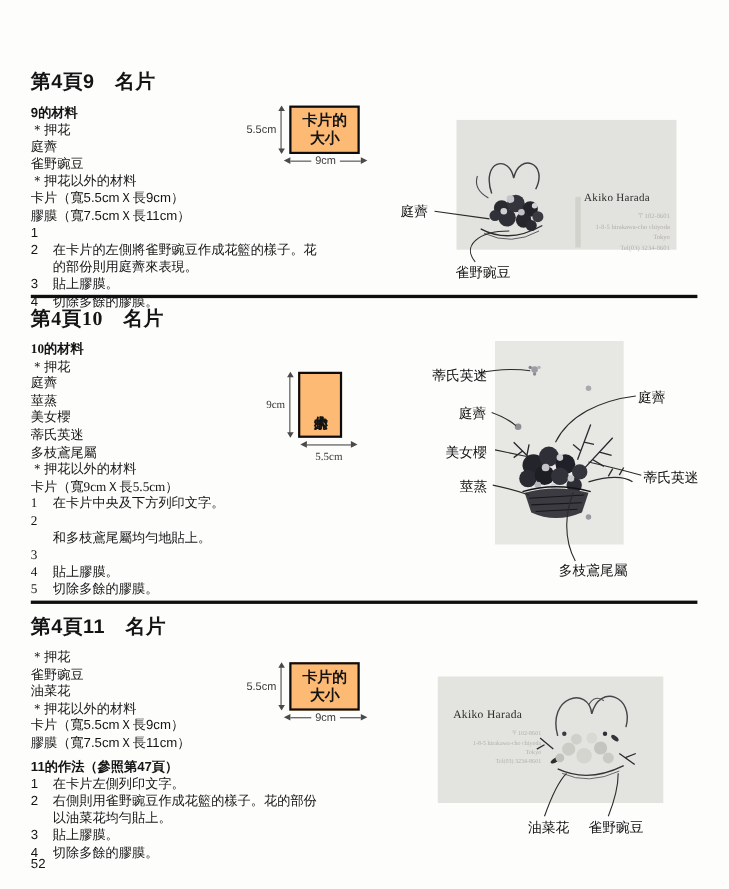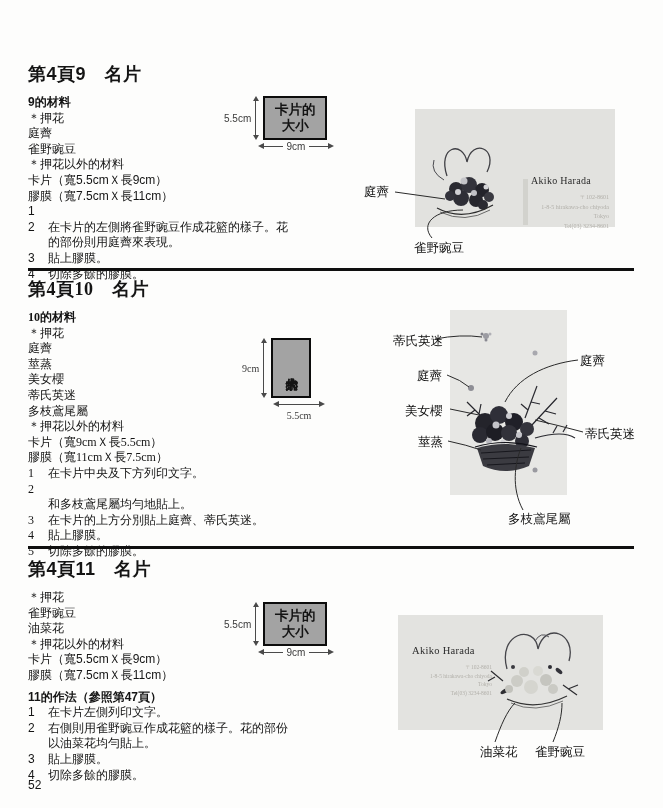--- a/index.html
+++ b/index.html
@@ -24,21 +24,21 @@
 
   
   .diag { position:absolute; }
   .dim { font-size:10px; color:#3a3a3a; white-space:nowrap; }
   .drow { display:flex; align-items:stretch; }
   .vlab { display:flex; align-items:center; }
   .varrow { width:0; border-left:1px solid #4a4a4a; position:relative; margin:2px 7px 2px 4px; }
   .varrow::before, .varrow::after { content:""; position:absolute; left:-3.5px; width:0; height:0; border-left:3px solid transparent; border-right:3px solid transparent; }
   .varrow::before { top:-2px; border-bottom:5px solid #4a4a4a; }
   .varrow::after { bottom:-2px; border-top:5px solid #4a4a4a; }
-  .dbox { border:2px solid #0c0c0c; background:#a3a3a3; font-weight:bold; }
+  .dbox { border:2px solid #0c0c0c; background:#fdba74; font-weight:bold; }
   .dbox-h { width:64px; height:44px; font-size:13.5px; line-height:16px; display:flex; flex-direction:column; align-items:center; justify-content:center; }
   .dbox-v { width:40px; height:60px; font-size:12.5px; }
   .dbox-v .vtxt { writing-mode:vertical-rl; text-orientation:upright; width:100%; height:100%; display:flex; align-items:center; justify-content:center; line-height:17px; }
   .harrow { display:flex; align-items:center; height:12px; }
   .harrow .hl { flex:1; height:0; border-top:1px solid #4a4a4a; }
   .harrow .tri-l { width:0; height:0; border-top:3px solid transparent; border-bottom:3px solid transparent; border-right:6px solid #4a4a4a; }
   .harrow .tri-r { width:0; height:0; border-top:3px solid transparent; border-bottom:3px solid transparent; border-left:6px solid #4a4a4a; }
   .harrow .dim { padding:0 4px; }
 
   
@@ -149,32 +149,30 @@
       <div class="sec-title">第4頁10　名片</div>
       <div class="tline bold">10的材料</div>
       <div class="tline">＊押花</div>
       <div class="tline">庭薺</div>
       <div class="tline">莖蒸</div>
       <div class="tline">美女櫻</div>
       <div class="tline">蒂氏英迷</div>
       <div class="tline">多枝鳶尾屬</div>
       <div class="tline">＊押花以外的材料</div>
       <div class="tline">卡片（寬9cmＸ長5.5cm）</div>
-      <div class="tline">膠膜（寬11cmＸ長7.5cm）</div>
       <div class="tline step">
           <span class="n">1</span>
           <span>在卡片中央及下方列印文字。</span>
         </div>
       <div class="tline step">
           <span class="n">2</span>
         </div>
       <div class="tline step-cont">和多枝鳶尾屬均勻地貼上。</div>
       <div class="tline step">
           <span class="n">3</span>
-          <span>在卡片的上方分別貼上庭薺、蒂氏英迷。</span>
         </div>
       <div class="tline step">
           <span class="n">4</span>
           <span>貼上膠膜。</span>
         </div>
       <div class="tline step">
           <span class="n">5</span>
           <span>切除多餘的膠膜。</span>
         </div>
     </div>

